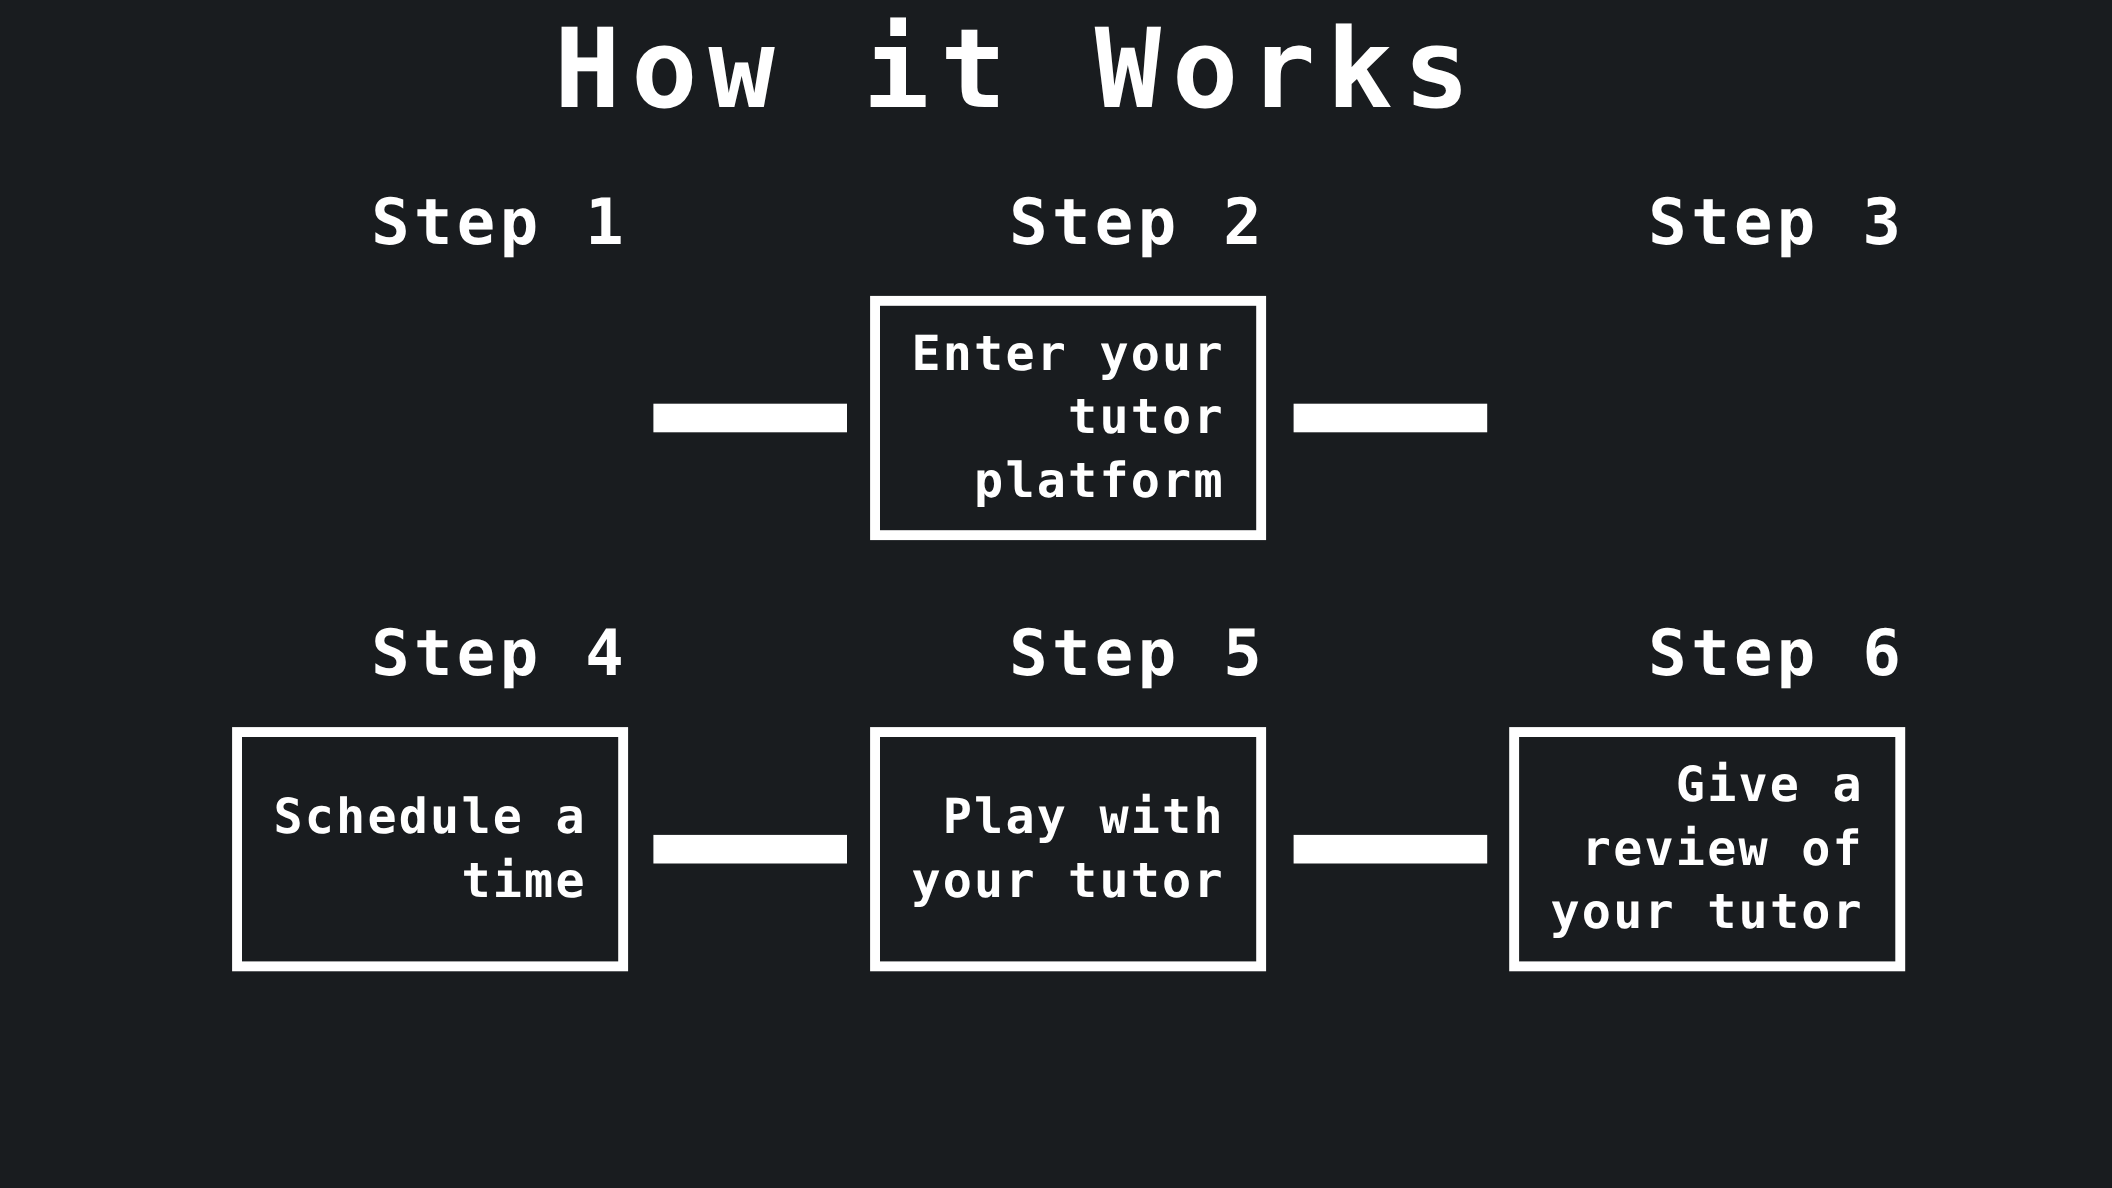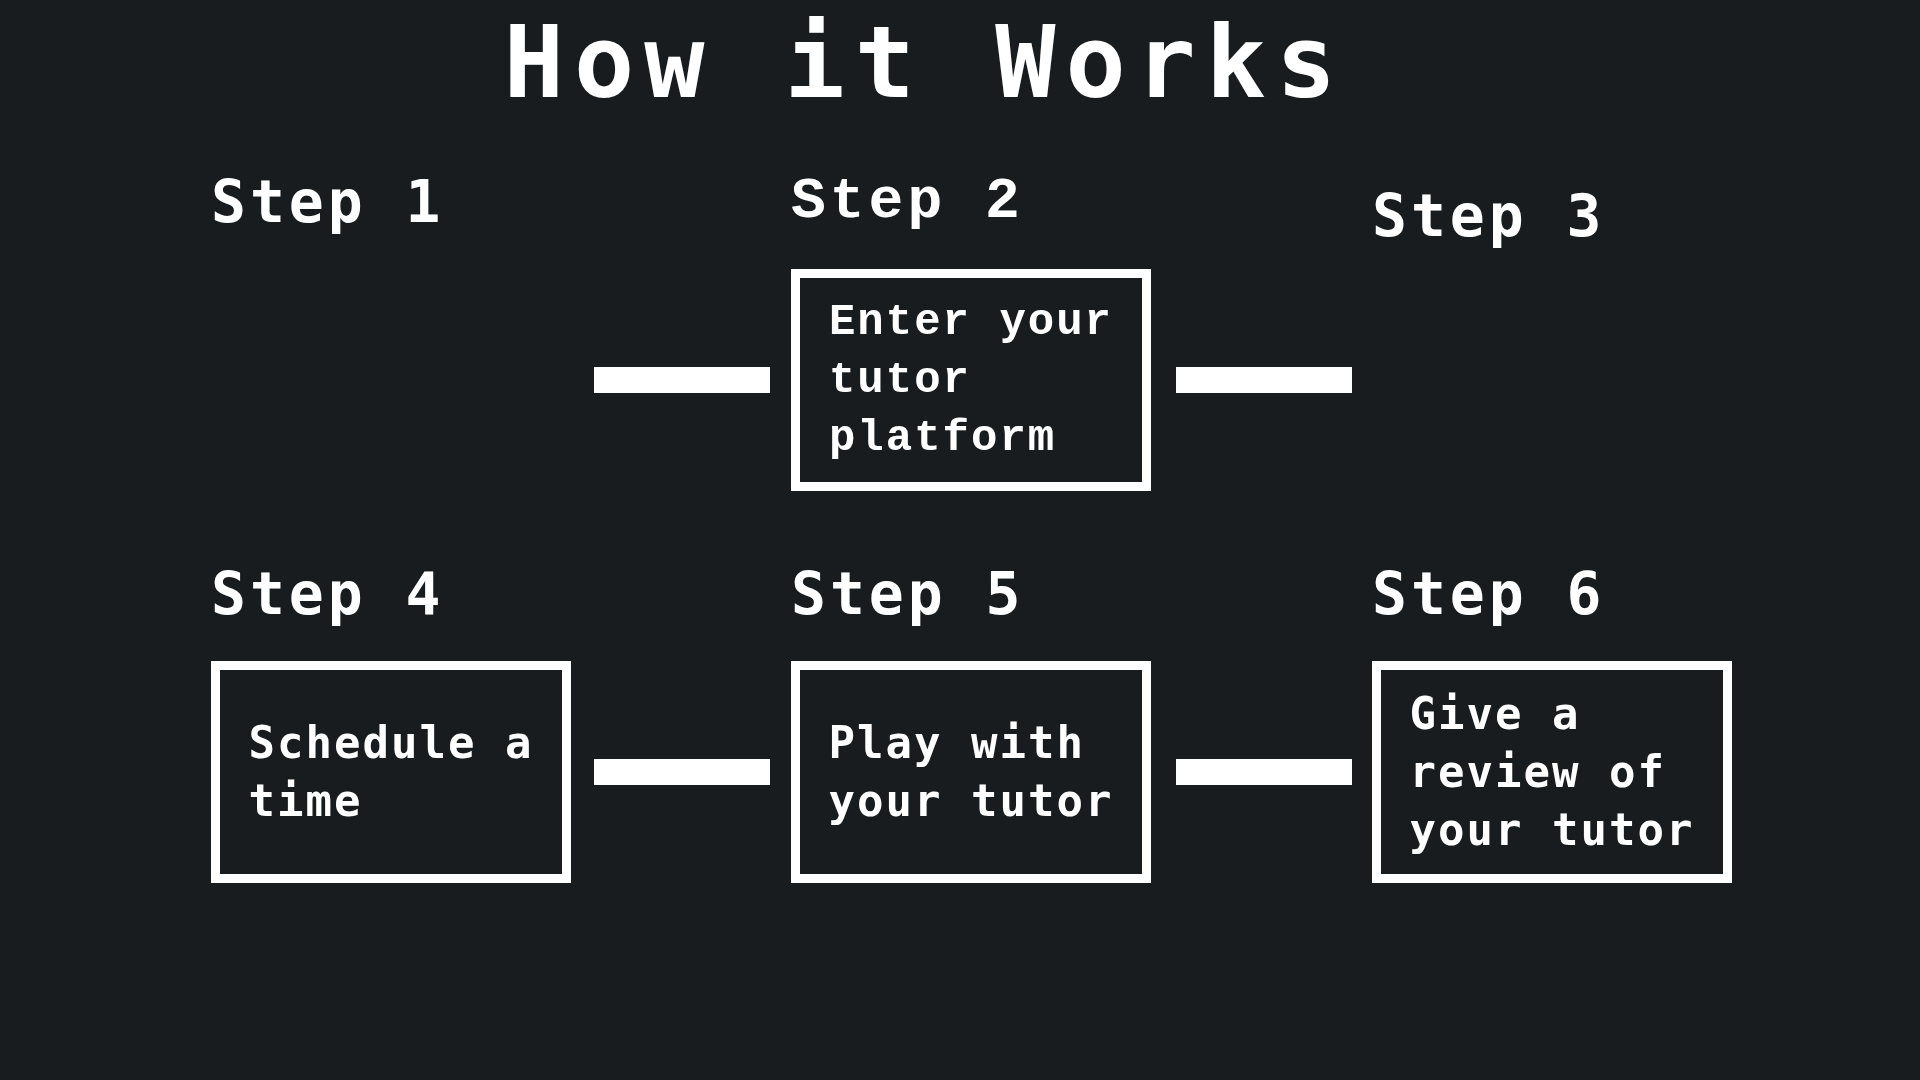--- a/index.html
+++ b/index.html
@@ -25,21 +25,21 @@
     text-align: center;
     font-size: 100px;
     font-weight: bold;
     letter-spacing: 10px;
     line-height: 1.1;
     white-space: nowrap;
   }
   .step {
     position: absolute;
     width: 360px;
-    text-align: left;
+    text-align: right;
   }
   .step-label {
     font-size: 58px;
     font-weight: bold;
     letter-spacing: 4px;
     line-height: 1;
     margin-bottom: 38px;
     white-space: nowrap;
   }
   .step-box {
@@ -60,22 +60,22 @@
     white-space: pre-line;
   }
   .connector {
     position: absolute;
     width: 176px;
     height: 26px;
     background: #ffffff;
   }
   
   .pos-r1c1 { left: 211px;  top: 173px; }
-  .pos-r1c2 { left: 791px;  top: 173px; font-family: Liberation Mono, monospace; }
-  .pos-r1c3 { left: 1372px; top: 187px; }
+  .pos-r1c2 { left: 791px;  top: 173px; }
+  .pos-r1c3 { left: 1372px; top: 173px; }
   .pos-r2c1 { left: 211px;  top: 565px; }
   .pos-r2c2 { left: 791px;  top: 565px; }
   .pos-r2c3 { left: 1372px; top: 565px; }
   
   .pos-conn-r1a { left: 594px;  top: 367px; }
   .pos-conn-r1b { left: 1176px; top: 367px; }
   .pos-conn-r2a { left: 594px;  top: 759px; }
   .pos-conn-r2b { left: 1176px; top: 759px; }
 </style>
 </head>

